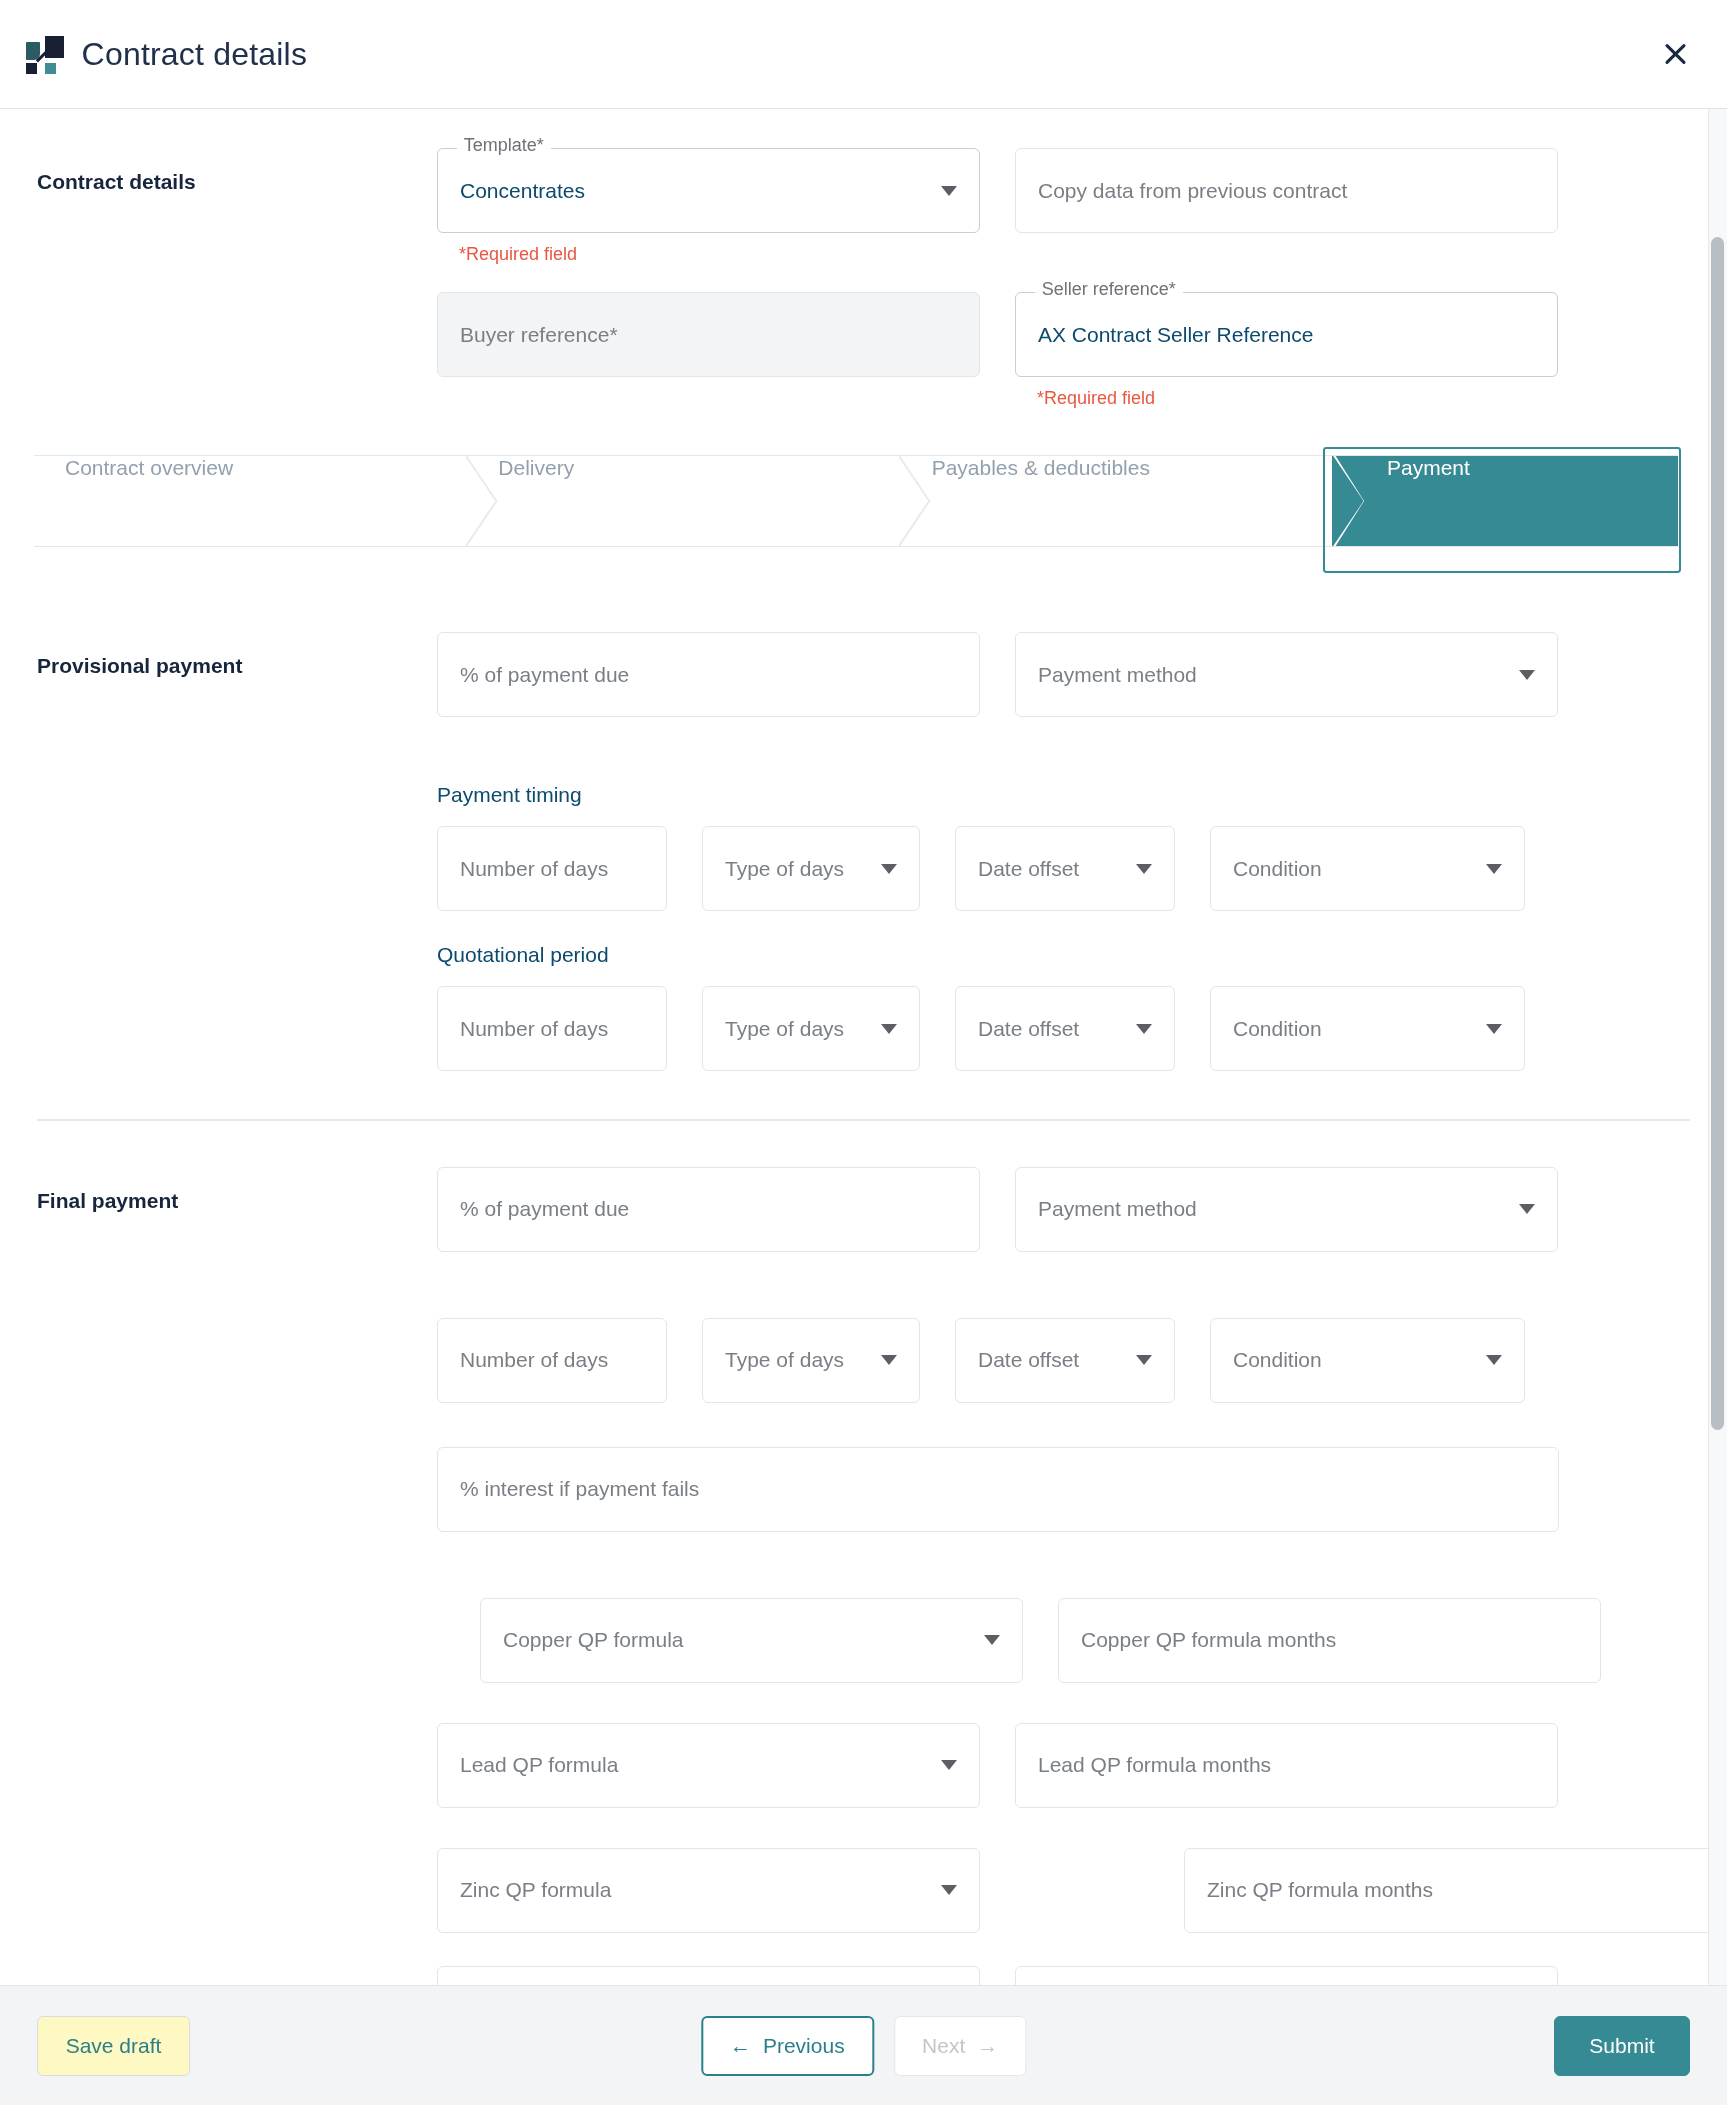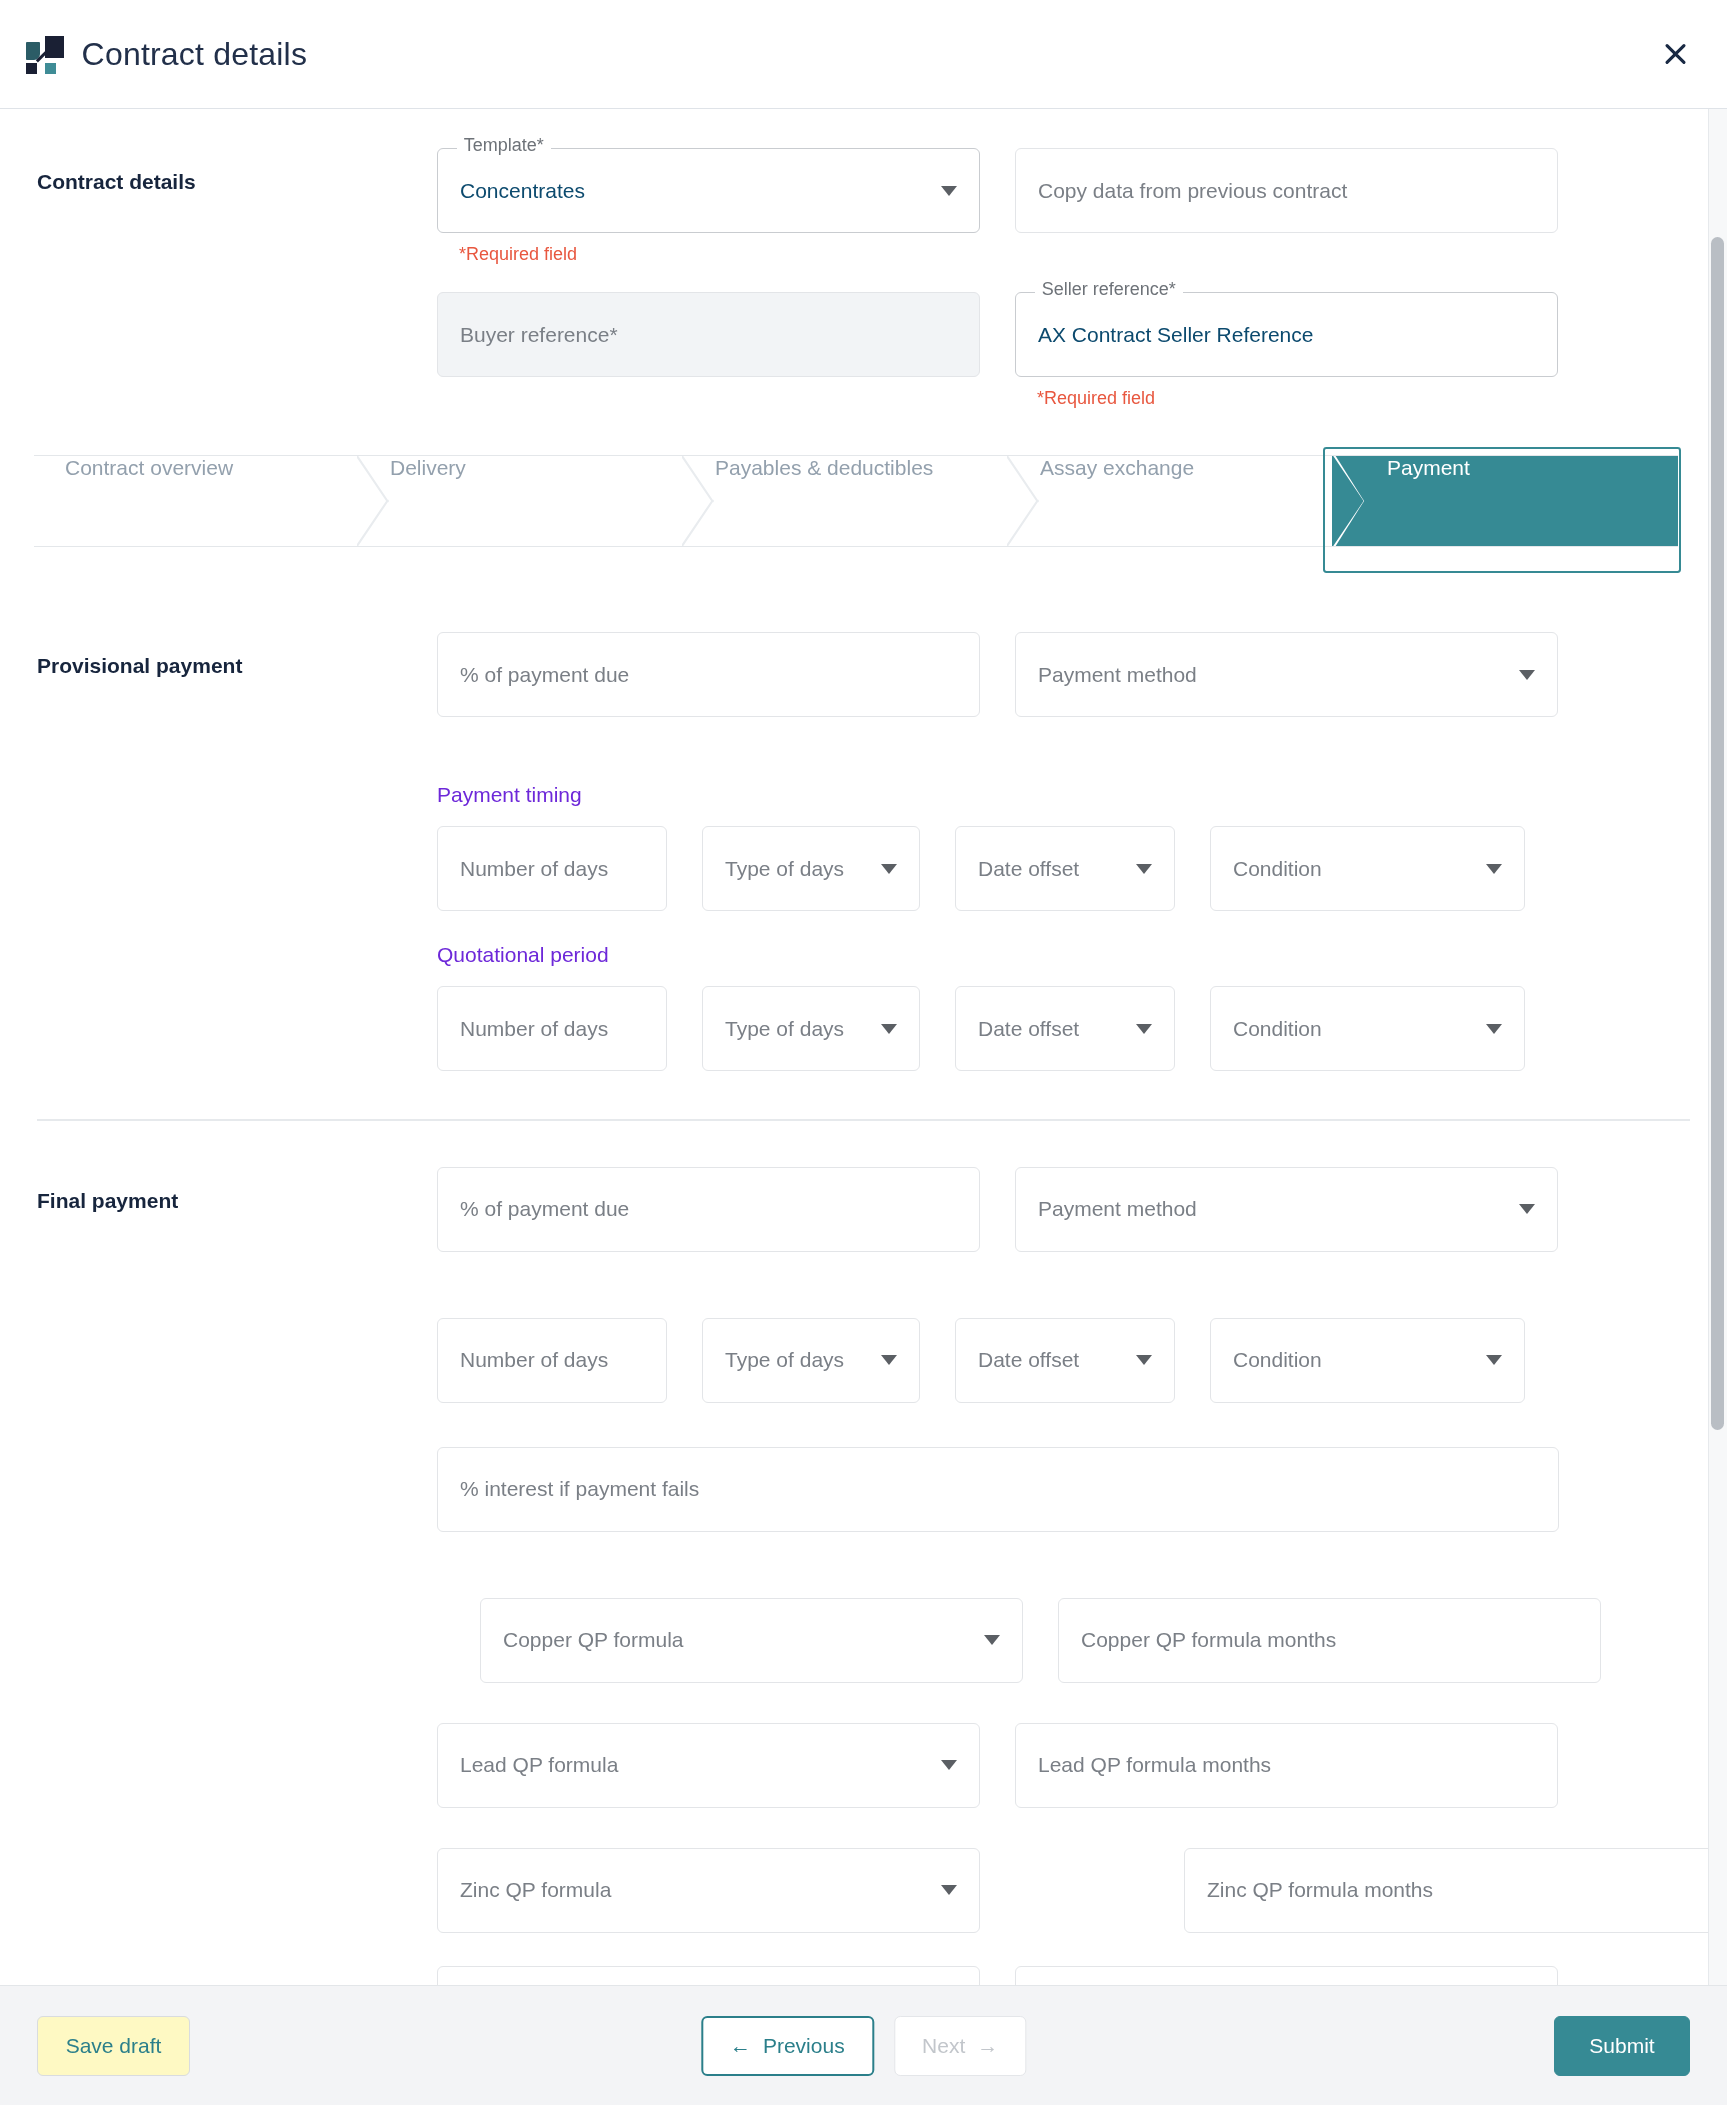--- a/index.html
+++ b/index.html
@@ -204,21 +204,21 @@
     right: -3.4px; top: -7.7px;
     width: 358px; height: 126px;
     border: 2.6px solid #368a94;
     border-radius: 3.4px;
     pointer-events: none;
   }
 
   
   .sub-label {
     font-size: 21px;
-    color: #6d28d9;
+    color: #0c4a6e;
     margin-bottom: 19px;
   }
   .divider {
     height: 1.7px;
     background: #e6e9ec;
     margin: 48px 37px 0 37px;
   }
 
   
   .footer {
@@ -351,28 +351,20 @@
             <span>Delivery</span>
           </div>
           <div class="step">
             <span class="chev">
               <svg viewBox="0 0 38 108" preserveAspectRatio="none">
                   <path d="M0 0 L36 54 L0 108" fill="none" stroke="#e9ecef" stroke-width="2.5"></path>
                 </svg>
             </span>
             <span>Payables &amp; deductibles</span>
           </div>
-          <div class="step">
-            <span class="chev">
-              <svg viewBox="0 0 38 108" preserveAspectRatio="none">
-                  <path d="M0 0 L36 54 L0 108" fill="none" stroke="#e9ecef" stroke-width="2.5"></path>
-                </svg>
-            </span>
-            <span>Assay exchange</span>
-          </div>
           <div class="step active" style="flex:0 0 344px;">
             <span class="chev">
               <svg viewBox="0 0 38 108" preserveAspectRatio="none">
                   <path d="M0 0 L36 54 L0 108 L0 0" fill="#368a94" stroke="#368a94" stroke-width="2.5"></path>
                 </svg>
             </span>
             <span>Payment</span>
           </div>
         </div>
         <div class="step-focus"></div>

